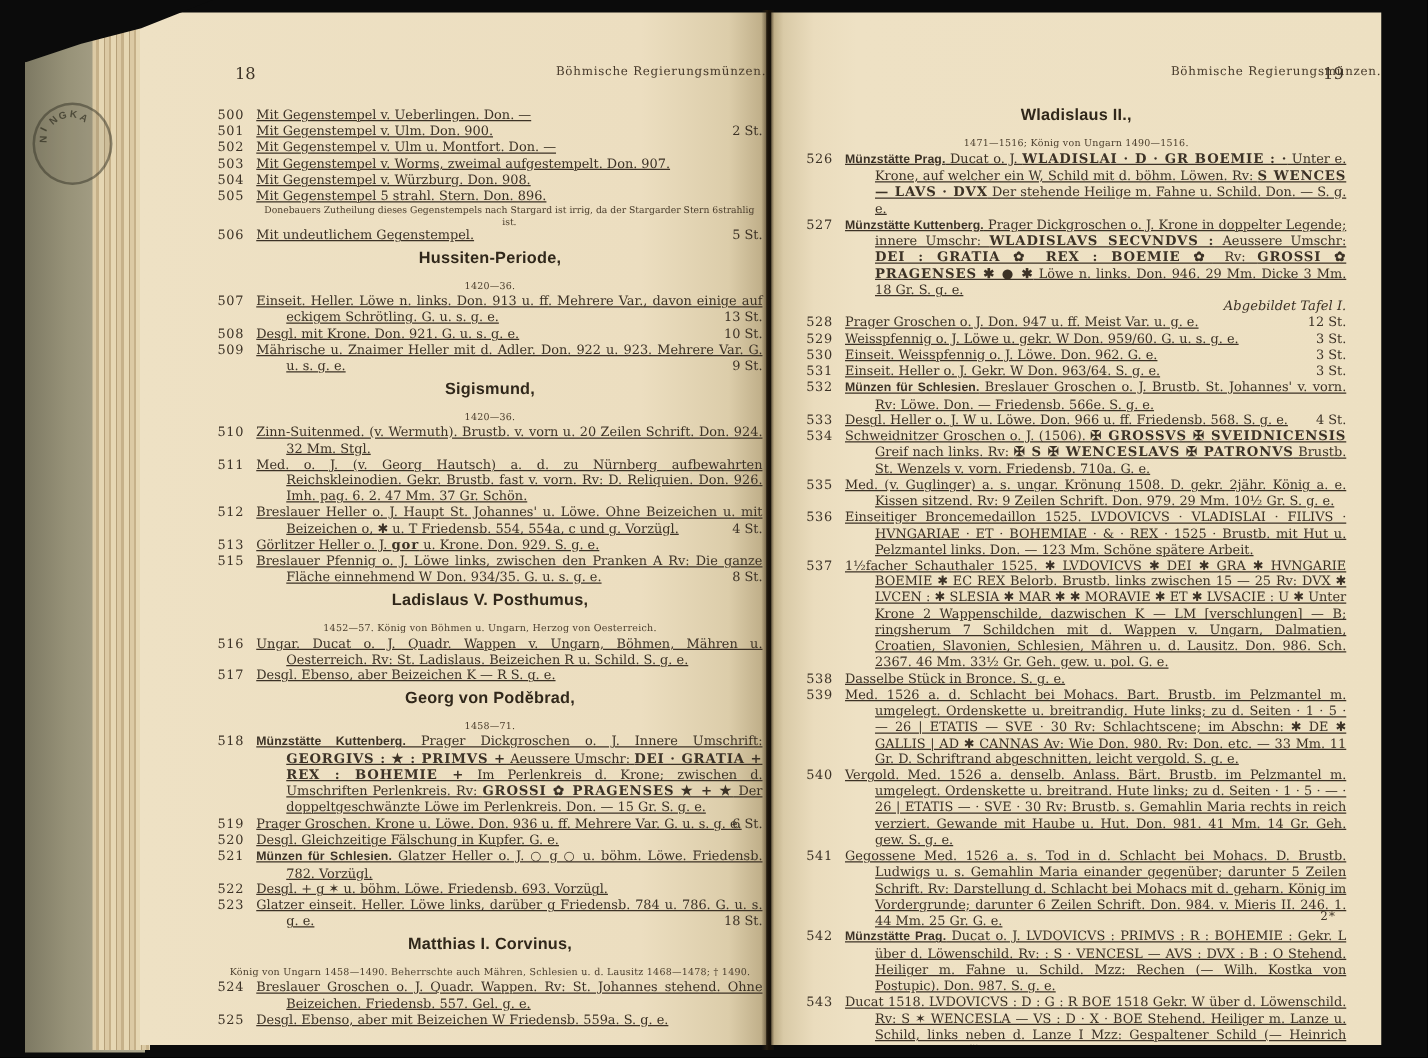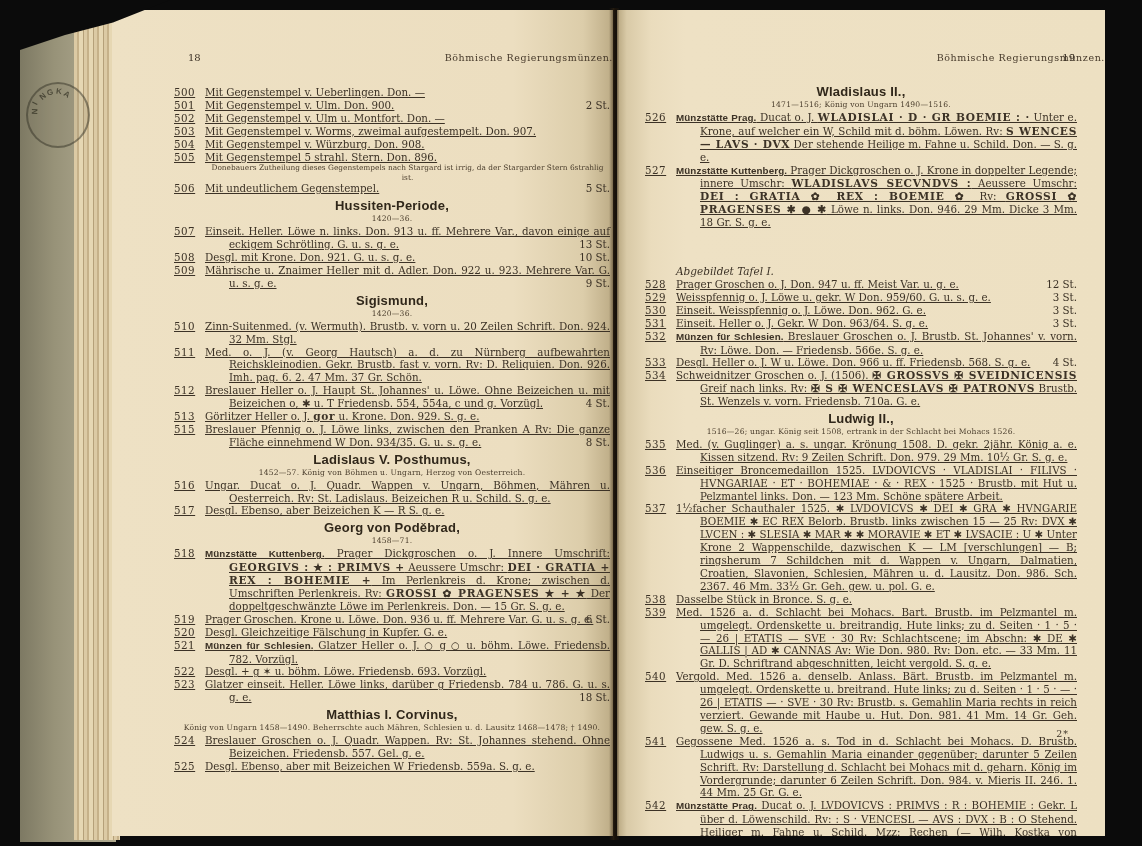--- a/index.html
+++ b/index.html
@@ -22,39 +22,39 @@
   .gutter{position:absolute;left:609px;top:8px;width:10px;height:832px;
        background:linear-gradient(90deg,rgba(60,45,25,0) 0%,rgba(55,40,20,.55) 45%,rgba(30,20,8,.75) 60%,rgba(60,45,25,.15) 100%);}
   
   .stamp{position:absolute;left:26px;top:82px;width:60px;height:62px;border:2px solid rgba(45,42,30,.45);
          border-radius:50%;background:rgba(120,115,95,.15);}
   .stamp span{position:absolute;font-family:"Liberation Sans",sans-serif;font-size:8px;font-weight:700;
          color:rgba(40,38,26,.65);}
   
   .phead{position:relative;height:16px;margin-top:42px;font-size:10px;}
   .phead .run{position:absolute;left:0;right:0;text-align:right;letter-spacing:.6px;font-size:9.5px;color:#46392a;}
-  .phead .pn{position:absolute;font-size:10px;color:#3c3226;}
+  .phead .pn{position:absolute;font-size:13px;color:#3c3226;}
   .page.left .phead .pn{left:76px;}
   .page.right .phead .pn{right:30px;margin-left:24px;}
   
   .content{margin-top:18px;font-size:10.3px;line-height:12.9px;text-align:justify;}
   .page.left .content{margin-left:62px;width:436px;}
   .page.right .content{margin-left:28px;width:432px;}
   
   .sec{text-align:center;margin:5px 0 2px;}
   .sec-title{font-family:"Liberation Sans",sans-serif;font-weight:700;font-size:13px;
              letter-spacing:.2px;color:#30271a;}
-  .sec-sub{font-size:7.6px;line-height:9px;letter-spacing:.2px;color:#4a3d2c;margin-top:1px;}
+  .sec-sub{font-size:7.6px;line-height:9px;letter-spacing:.2px;color:#4a3d2c;margin-top:11px;}
   
   .entry{position:relative;padding-left:31px;min-height:12.9px;}
-  .entry .num{position:absolute;left:0;top:0;width:27px;text-align:left;letter-spacing:.5px;text-decoration:underline;}
+  .entry .num{position:absolute;left:0;top:0;width:27px;text-align:left;letter-spacing:.5px;}
   .entry .body{display:block;padding-left:24px;text-indent:-24px;text-decoration:underline;}
   .entry .qty{position:absolute;right:0;bottom:0;background:transparent;padding-left:6px;}
   .note{display:block;font-size:7.4px;line-height:9.5px;text-align:center;text-indent:0;padding:0 6px;color:#4a3d2c;}
-  .tafel{display:block;font-style:italic;text-align:left;text-indent:0;font-size:10.5px;margin-top:36px;}
+  .tafel{display:block;font-style:italic;text-align:right;text-indent:0;font-size:10.5px;}
   
   .seg-b{font-family:"Liberation Sans",sans-serif;font-weight:700;font-size:9.8px;letter-spacing:.1px;}
   .seg-g{font-weight:700;letter-spacing:.7px;font-size:10.6px;}
   
   .sig{position:absolute;right:36px;top:718px;font-size:9.5px;letter-spacing:1px;}
 </style>
 </head>
 <body>
 
 <div class="stage">
@@ -253,24 +253,20 @@
         </div>
         <div class="entry">
           <span class="num">533</span>
           <span class="body"><span class="">Desgl. Heller o. J. W u. Löwe. Don. 966 u. ff. Friedensb. 568. S. g. e.</span></span>
           <span class="qty">4 St.</span>
         </div>
         <div class="entry">
           <span class="num">534</span>
           <span class="body"><span class="">Schweidnitzer Groschen o. J. (1506). </span><span class="seg-g">✠ GROSSVS ✠ SVEIDNICENSIS</span><span class=""> Greif nach links. Rv: </span><span class="seg-g">✠ S ✠ WENCESLAVS ✠ PATRONVS</span><span class=""> Brustb. St. Wenzels v. vorn. Friedensb. 710a. G. e.</span></span>
         </div>
-        <div class="sec">
-          <div class="sec-title">Ludwig II.,</div>
-          <div class="sec-sub">1516—26; ungar. König seit 1508, ertrank in der Schlacht bei Mohacs 1526.</div>
-        </div>
         <div class="entry">
           <span class="num">535</span>
           <span class="body"><span class="">Med. (v. Guglinger) a. s. ungar. Krönung 1508. D. gekr. 2jähr. König a. e. Kissen sitzend. Rv: 9 Zeilen Schrift. Don. 979. 29 Mm. 10½ Gr. S. g. e.</span></span>
         </div>
         <div class="entry">
           <span class="num">536</span>
           <span class="body"><span class="">Einseitiger Broncemedaillon 1525. LVDOVICVS · VLADISLAI · FILIVS · HVNGARIAE · ET · BOHEMIAE · &amp; · REX · 1525 · Brustb. mit Hut u. Pelzmantel links. Don. — 123 Mm. Schöne spätere Arbeit.</span></span>
         </div>
         <div class="entry">
           <span class="num">537</span>

